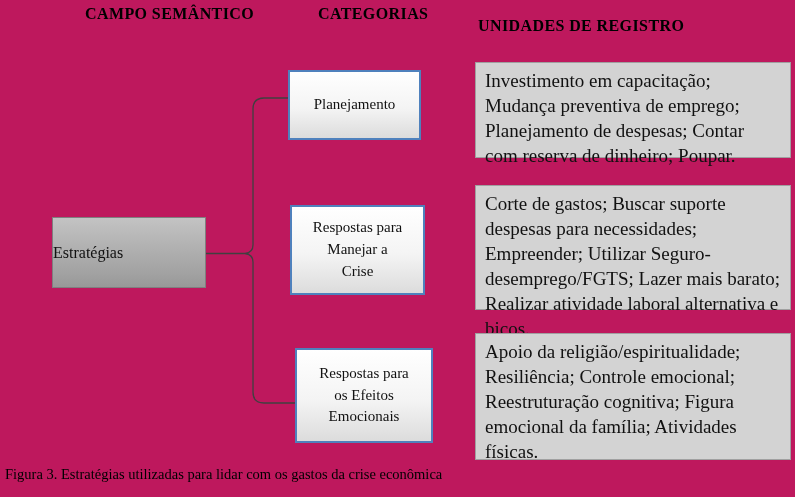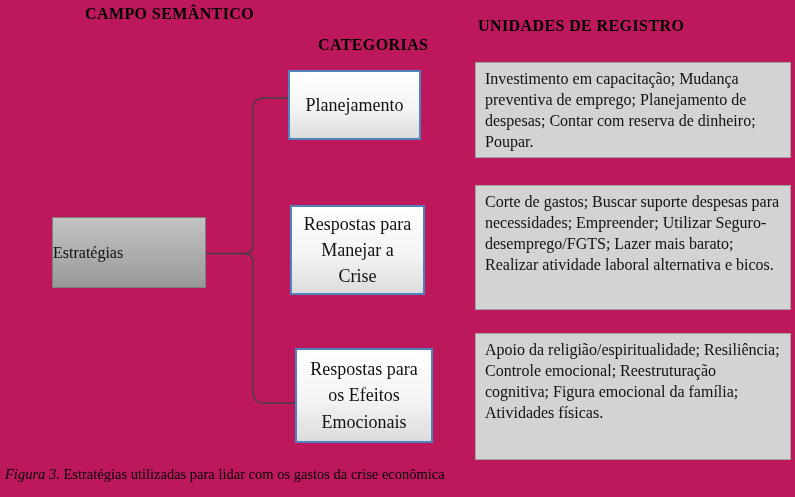--- a/index.html
+++ b/index.html
@@ -15,21 +15,21 @@
   .hdr {
     position: absolute;
     top: 5px;
     font-size: 16px;
     font-weight: bold;
     letter-spacing: 0.4px;
     white-space: nowrap;
     color: #000000;
   }
   .hdr1 { left: 85px; }
-  .hdr2 { left: 318px; margin-top: 31px; }
+  .hdr2 { left: 318px; }
   .hdr3 { left: 478px; margin-top: 12px; }
 
   .connectors {
     position: absolute;
     left: 0; top: 0;
     width: 795px; height: 497px;
   }
 
   .rootbox {
     position: absolute;
@@ -42,51 +42,51 @@
     font-size: 16px;
   }
 
   .catbox {
     position: absolute;
     box-sizing: border-box;
     border: 2px solid #4f81bd;
     background: linear-gradient(180deg, #ffffff 0%, #f4f4f4 55%, #dcdcdc 100%);
     display: flex; align-items: center; justify-content: center;
     text-align: center;
-    font-size: 18px;
+    font-size: 15px;
     line-height: 1.45;
   }
   .cat1 { left: 288px; top: 70px;  width: 133px; height: 70px; }
   .cat2 { left: 290px; top: 205px; width: 135px; height: 90px; }
   .cat3 { left: 295px; top: 348px; width: 138px; height: 95px; }
   .cat-label { white-space: pre-line; }
 
   .unitbox {
     position: absolute;
     left: 475px;
     width: 316px;
     box-sizing: border-box;
     background: #d3d3d3;
     border: 1px solid #a0a0a0;
     padding: 5px 9px;
-    font-size: 16px;
+    font-size: 19px;
     line-height: 1.32;
   }
   .u1 { top: 62px;  height: 96px; }
   .u2 { top: 185px; height: 125px; }
   .u3 { top: 333px; height: 127px; }
 
   .caption {
     position: absolute;
     left: 5px; top: 466px;
     font-size: 14.5px;
     white-space: nowrap;
     color: #000000;
   }
-  .caption .ital { font-style: italic; }
+  .caption .ital { }
 </style>
 </head>
 <body>
 
 <div class="figure">
 
   <div class="hdr hdr1">CAMPO SEMÂNTICO</div>
   <div class="hdr hdr2">CATEGORIAS</div>
   <div class="hdr hdr3">UNIDADES DE REGISTRO</div>
 

